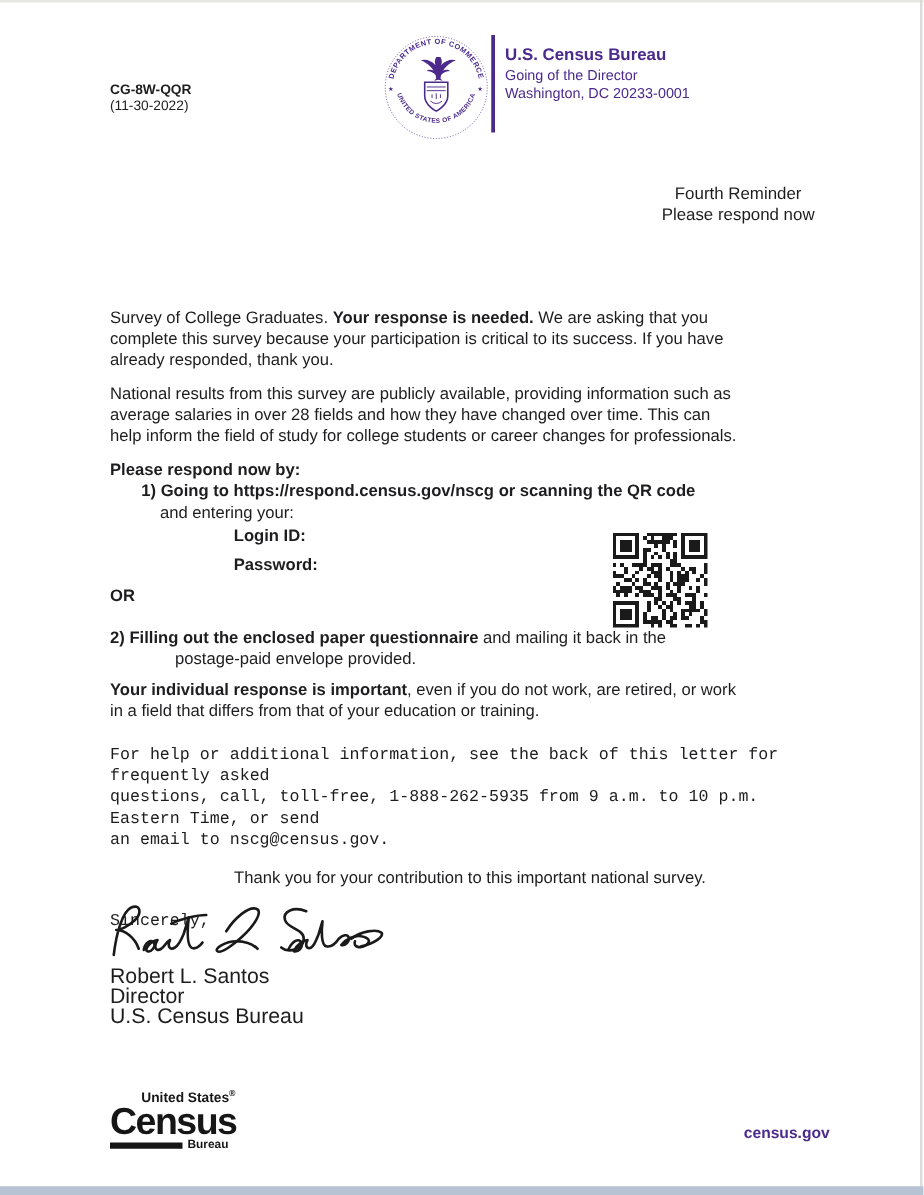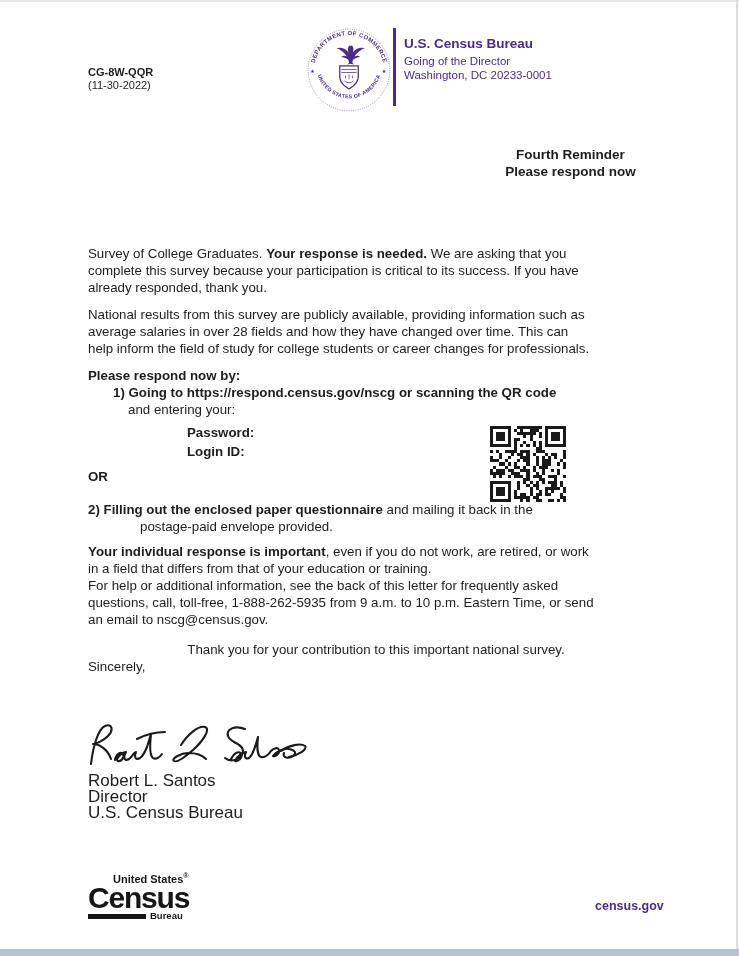--- a/index.html
+++ b/index.html
@@ -17,30 +17,30 @@
   .seal{position:absolute;left:307px;top:28px;width:84px;height:84px;}
   .seal text{font-weight:700;fill:var(--accent);}
   .vrule{position:absolute;left:393px;top:28px;width:3px;height:78px;background:var(--accent);}
   .letterhead{position:absolute;left:404px;top:36px;color:var(--accent);}
   .lh-agency{font-size:13.5px;font-weight:700;line-height:15px;}
   .lh-bureau{font-size:13.5px;font-weight:700;line-height:15px;}
   .lh-office{font-size:11.5px;line-height:14px;margin-top:3px;}
   .lh-addr{font-size:11.5px;line-height:14px;}
 
   
-  .reminder{position:absolute;left:468px;top:147px;width:205px;text-align:center;
-            font-weight:700;font-size:13.5px;line-height:16.5px;}
+  .reminder{position:absolute;left:488px;top:147px;width:205px;text-align:center;
+            font-weight:400;font-size:13.5px;line-height:16.5px;}
 
   
   .body-text{position:absolute;left:88px;top:238px;width:576px;padding-top:7px;
              font-size:13.3px;line-height:17px;}
   .body-text b{font-weight:700;}
   .blk{margin:0;}
   .mt2{margin-top:2px;}.mt6{margin-top:6px;}.mt8{margin-top:8px;}.mt10{margin-top:10px;}
-  .mt13{margin-top:13px;text-align:center;}.mt14{margin-top:0;}.mt16{margin-top:16px;}
+  .mt13{margin-top:13px;text-align:center;}.mt14{margin-top:18px;font-family:Liberation Mono, monospace;}.mt16{margin-top:16px;}
   .bold{font-weight:700;}
   .ind25{padding-left:25px;}
   .ind40{padding-left:40px;}
   .ind99{padding-left:99px;}
   .hang2 .ln + .ln{padding-left:52px;}
 
   
   .qr{position:absolute;left:490px;top:426px;width:76px;height:76px;}
 
   
@@ -111,22 +111,22 @@
     <div class="blk mt10">
         <div class="ln">National results from this survey are publicly available, providing information such as</div>
         <div class="ln">average salaries in over 28 fields and how they have changed over time. This can</div>
         <div class="ln">help inform the field of study for college students or career changes for professionals.</div>
       </div>
     <div class="blk mt10 bold">Please respond now by:</div>
     <div class="blk ind25">
         <div class="ln"><b>1) Going to https://respond.census.gov/nscg or scanning the QR code</b></div>
       </div>
     <div class="blk ind40">and entering your:</div>
+    <div class="blk mt2 ind99 bold">Login ID:</div>
     <div class="blk mt6 ind99 bold">Password:</div>
-    <div class="blk mt2 ind99 bold">Login ID:</div>
     <div class="blk mt8 bold">OR</div>
     <div class="blk mt16 hang2">
         <div class="ln"><b>2) Filling out the enclosed paper questionnaire</b><span> and mailing it back in the</span></div>
         <div class="ln">postage-paid envelope provided.</div>
       </div>
     <div class="blk mt8">
         <div class="ln"><b>Your individual response is important</b><span>, even if you do not work, are retired, or work</span></div>
         <div class="ln">in a field that differs from that of your education or training.</div>
       </div>
     <div class="blk mt14">

